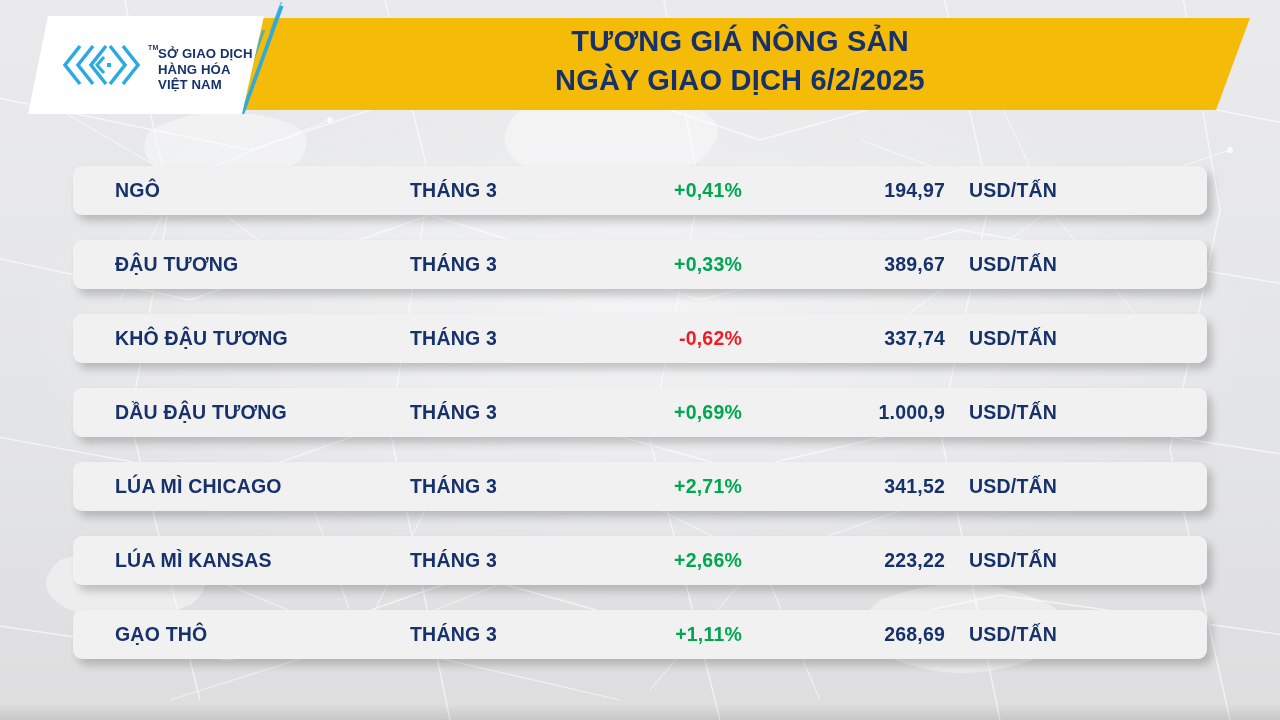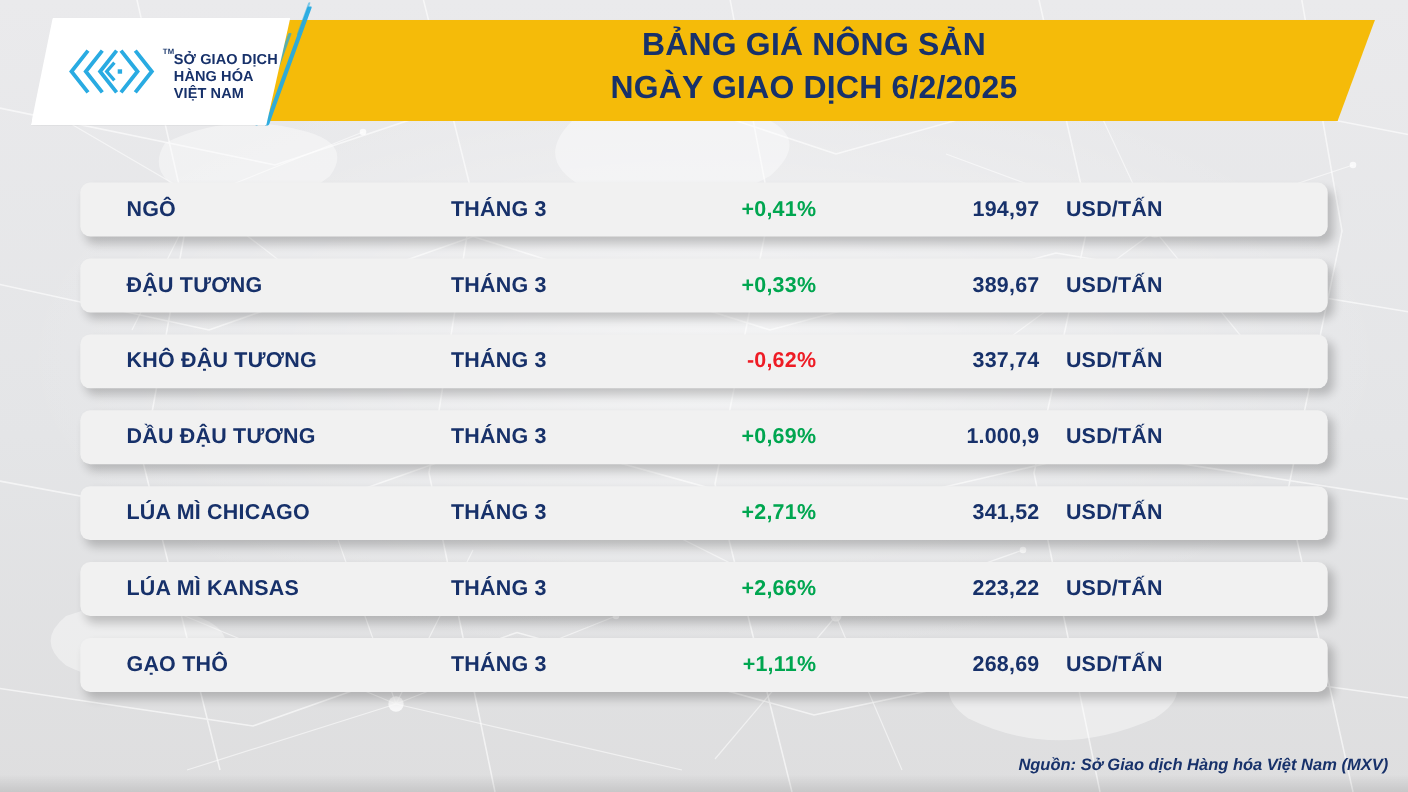--- a/index.html
+++ b/index.html
@@ -103,21 +103,21 @@
 
   
   .rows {
     position:absolute;
     left:73px; top:166px;
     width:1134px;
   }
   .row {
     position:relative;
     height:49px;
-    margin-bottom:20px;
+    margin-bottom:25px;
     background:#f1f1f1;
     border-radius:9px;
     box-shadow: 5px 6px 9px rgba(0,0,0,.20);
     display:block;
   }
   .row:last-child { margin-bottom:4px; }
 
   .cell { position:absolute; top:0; height:49px; line-height:49px; white-space:nowrap; }
   .c-name  { left:42px;  color:#17316a; font-weight:bold; font-size:19.5px; letter-spacing:.2px; }
   .c-month { left:337px; color:#17316a; font-weight:bold; font-size:19.5px; letter-spacing:.2px; }
@@ -206,21 +206,21 @@
       </svg>
       <div class="logo-tm">TM</div>
       <div class="logo-text">
         <div>SỞ GIAO DỊCH</div>
         <div>HÀNG HÓA</div>
         <div>VIỆT NAM</div>
       </div>
     </div>
 
     <div class="title-block">
-      <div class="title-line">BẢNG GIÁ NÔNG SẢN</div>
+      <div class="title-line">TƯƠNG GIÁ NÔNG SẢN</div>
       <div class="title-line">NGÀY GIAO DỊCH 6/2/2025</div>
     </div>
   </div>
 
   <div class="rows">
 
     <div class="row">
       <span class="cell c-name">NGÔ</span>
       <span class="cell c-month">THÁNG 3</span>
       <span class="cell c-pct up">+0,41%</span>
@@ -271,16 +271,15 @@
     <div class="row">
       <span class="cell c-name">GẠO THÔ</span>
       <span class="cell c-month">THÁNG 3</span>
       <span class="cell c-pct up">+1,11%</span>
       <span class="cell c-price">268,69</span>
       <span class="cell c-unit">USD/TẤN</span>
     </div>
 
   </div>
 
-  <div class="source">Nguồn: Sở Giao dịch Hàng hóa Việt Nam (MXV)</div>
 
   <div class="bottom-shade"></div>
 </div>
 
 </body></html>

